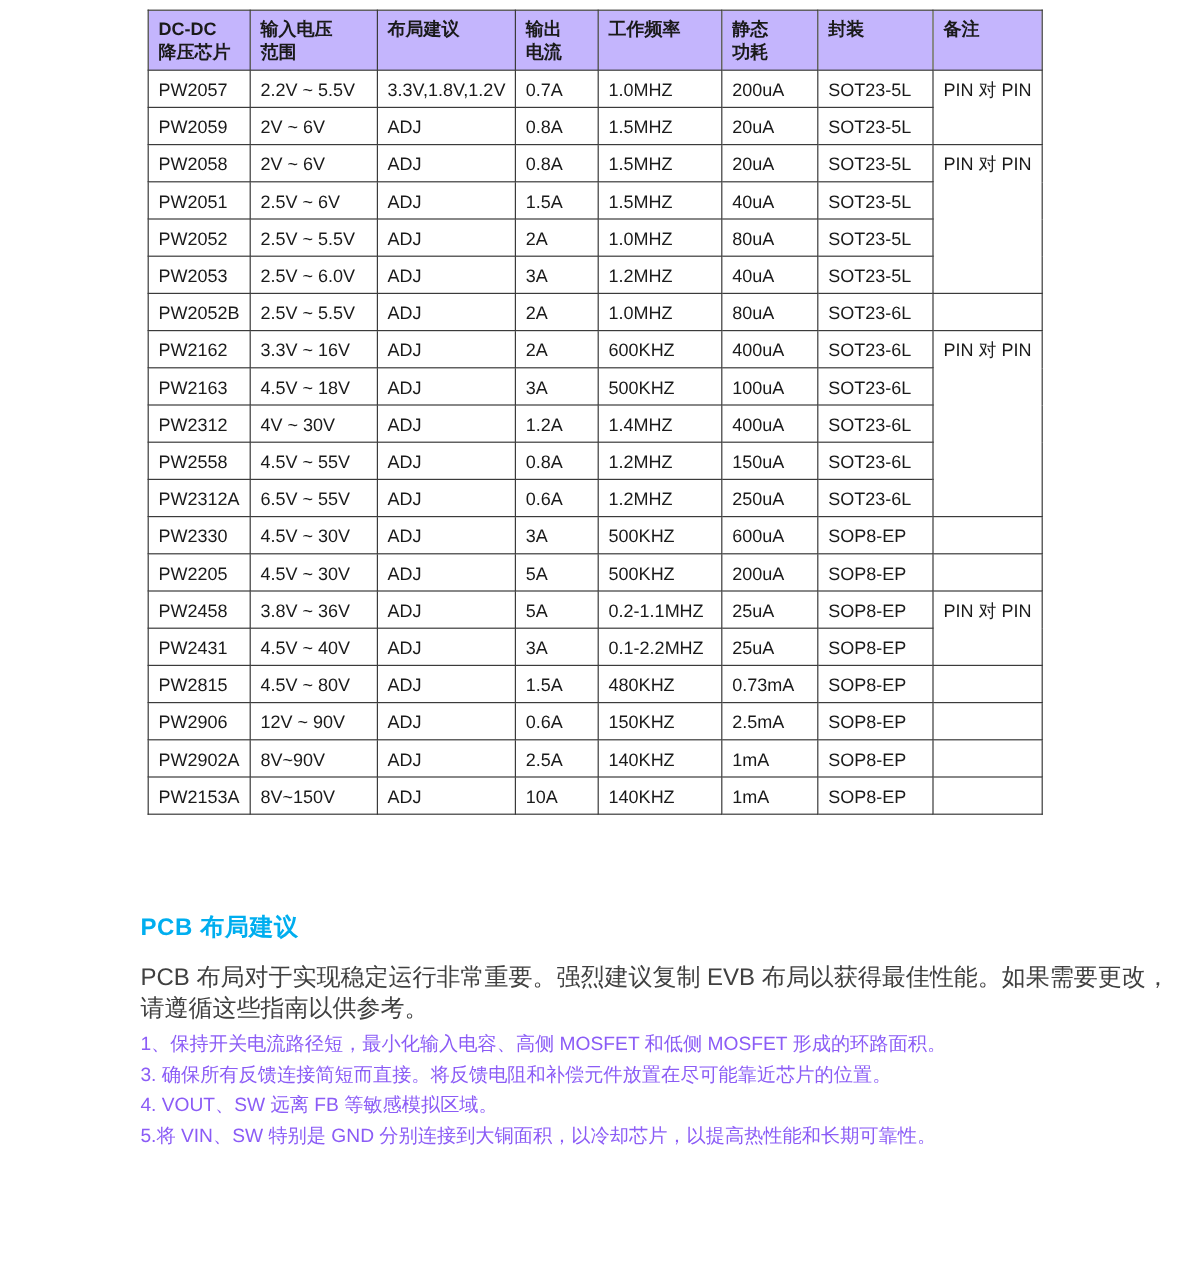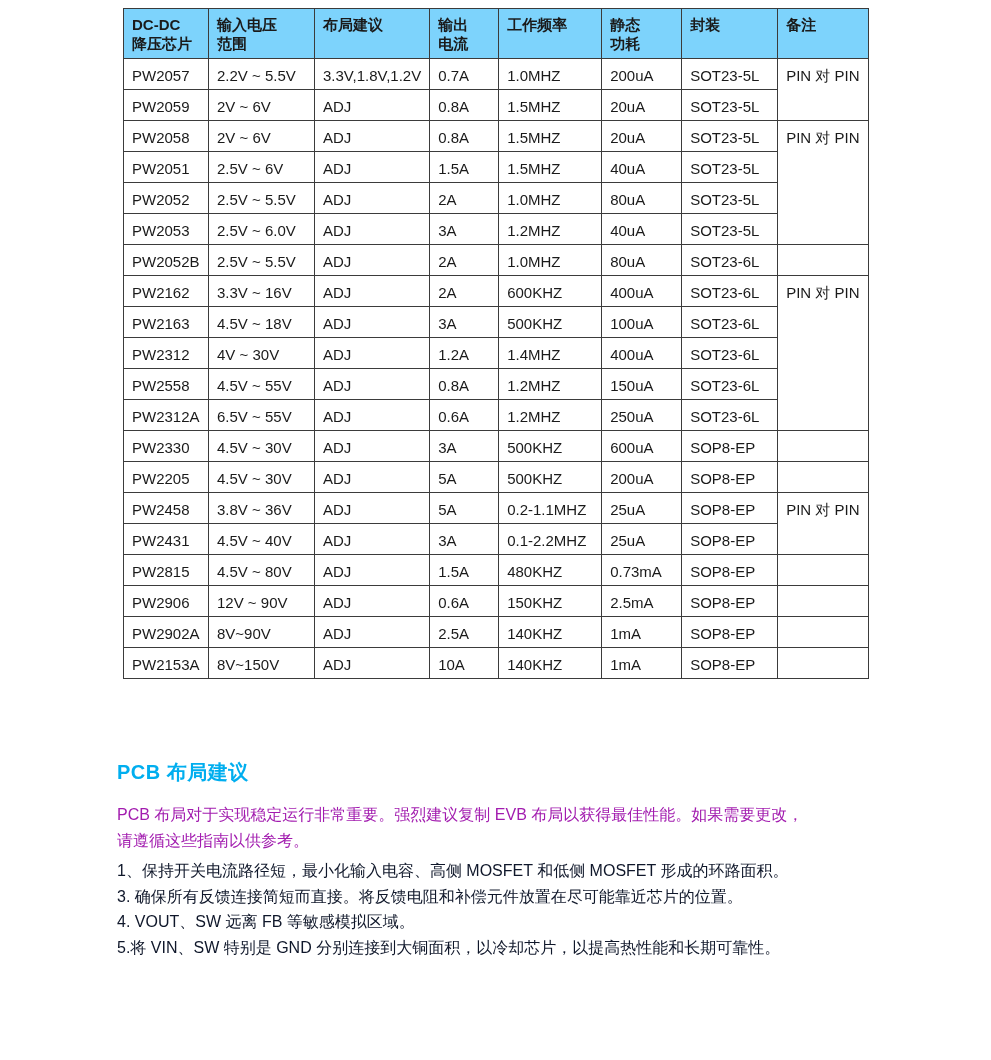--- a/index.html
+++ b/index.html
@@ -26,21 +26,21 @@
     border: 1px solid #3b3b3b;
     padding: 5px 8px;
     font-size: 15px;
     text-align: left;
     vertical-align: top;
     overflow: hidden;
     white-space: nowrap;
     box-sizing: border-box;
   }
   .spec-table thead th {
-    background: #7dd3fc;
+    background: #c4b5fd;
     font-weight: bold;
     line-height: 19px;
     height: 49px;
     padding-top: 6px;
   }
   .spec-table tbody tr {
     height: 22px;
   }
   .spec-table tbody td {
     padding-top: 8px;
@@ -49,32 +49,32 @@
   .section {
     margin-top: 80px;
   }
   .section-title {
     font-size: 20px;
     font-weight: bold;
     margin: 12px 0 16px 0;
     letter-spacing: 0.5px;
   }
   .section-paragraph {
-    font-size: 16px;
+    font-size: 20px;
     line-height: 26px;
     margin: 0 0 4px 0;
-    color: #a21caf;
+    color: #404040;
   }
   .guidelines {
     margin: 0;
   }
   .guideline-item {
     font-size: 16px;
     line-height: 25.5px;
-    color: #0f172a;
+    color: #8b5cf6;
     white-space: nowrap;
   }
 </style>
 </head>
 <body>
 
 <div class="page">
 
   <table class="spec-table">
     <colgroup>

